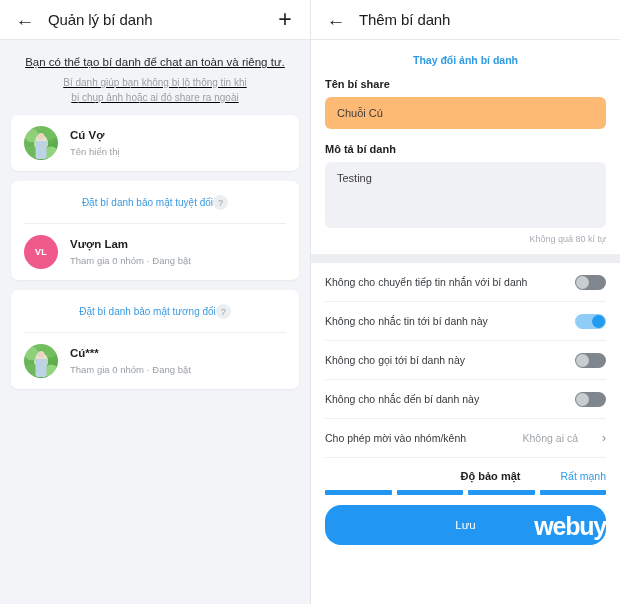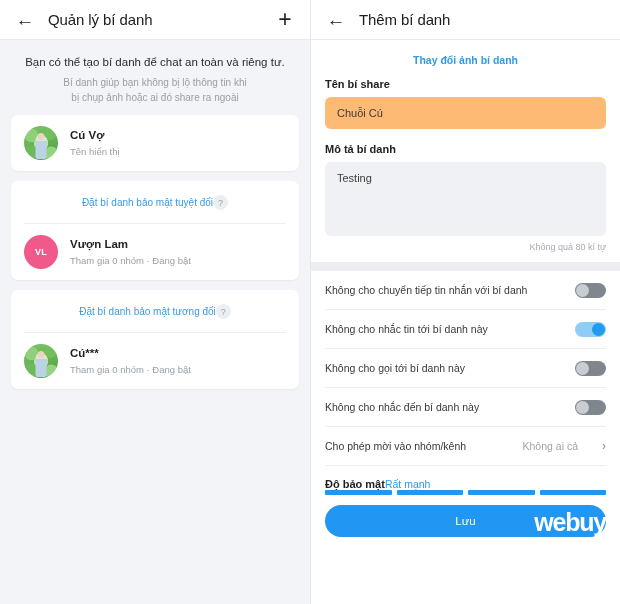--- a/index.html
+++ b/index.html
@@ -31,21 +31,21 @@
   }
   .appbar .plus {
     position: absolute; right: 12px; top: 50%; transform: translateY(-50%);
     width: 26px; height: 26px; display: flex; align-items: center; justify-content: center;
     font-size: 23px; color: #232323; font-weight: 300; line-height: 1;
   }
   .appbar-shadow { height: 1px; background: #e6e9ed; }
 
   
   .left-body { padding: 0 11px; }
-  .intro { text-align: center; padding: 14px 6px 10px; }
+  .intro { text-align: center; padding: 14px 6px 10px; text-decoration: underline; }
   .intro-title {
     font-size: 11.5px; color: #2b2b2b; font-weight: 500; line-height: 1.4;
   }
   .intro-sub {
     font-size: 10px; color: #9aa0a6; line-height: 1.5; margin-top: 5px;
   }
   .card {
     background: #ffffff; border-radius: 7px; margin-bottom: 10px;
     box-shadow: 0 1px 2px rgba(0,0,0,0.05);
     overflow: hidden;
@@ -103,21 +103,21 @@
   .text-input {
     background: #fdba74; border-radius: 6px; border: none; width: 100%;
     font-family: inherit;
     font-size: 11px; color: #3c3c3c; padding: 10px 12px;
     display: block;
   }
   .text-area {
     background: #f0f1f4; border-radius: 6px; border: none; width: 100%;
     font-family: inherit;
     font-size: 11px; color: #3c3c3c; padding: 10px 12px;
-    height: 74px; resize: none; display: block;
+    height: 66px; resize: none; display: block;
   }
   .field-gap { height: 14px; }
   .hint { text-align: right; font-size: 9px; color: #a7adb4; padding: 6px 14px 0; }
   .band { height: 9px; background: #eceef1; margin-top: 10px; }
 
   .settings-title {
     font-size: 11px; color: #1f1f1f; font-weight: 700;
     padding: 13px 14px 10px;
   }
   .setting-row {
@@ -135,32 +135,33 @@
     content: ""; position: absolute; left: 1px; top: 1px;
     width: 13px; height: 13px; border-radius: 50%; background: #c9cdd1;
   }
   .toggle.on { background: #8fcdf7; }
   .toggle.on::after {
     content: ""; position: absolute; right: 1px; top: 1px;
     width: 13px; height: 13px; border-radius: 50%; background: #1f9cf0;
   }
 
   .strength-head {
-    display: flex; align-items: center; justify-content: flex-start;
-    padding: 12px 14px 0;
+    display: flex; align-items: center; justify-content: flex-end;
+    padding: 12px 14px 8px;
+    gap: 40px;
   }
   .strength-title { font-size: 11px; color: #1f1f1f; font-weight: 700; }
   .strength-value { font-size: 10.5px; color: #2e9be4; }
   .strength-bars { display: flex; gap: 5px; padding: 0 14px; }
   .bar { flex: 1; height: 5px; border-radius: 1px; background: #e3e6e9; }
   .bar.filled { background: #2196f3; }
 
   .save-wrap { padding: 10px 14px 12px; position: relative; }
   .save-btn {
-    width: 100%; height: 32px; border-radius: 16px; border: none;
+    width: 100%; height: 40px; border-radius: 16px; border: none;
     background: #2196f3; color: #ffffff; font-size: 11.5px;
     font-family: inherit;
     display: flex; align-items: center; justify-content: center;
   }
   .watermark {
     position: absolute; right: 14px; top: 50%; transform: translateY(-50%);
     font-size: 25px; font-weight: 700; color: #ffffff;
     letter-spacing: -1.2px; line-height: 1; pointer-events: none;
   }
 </style>

